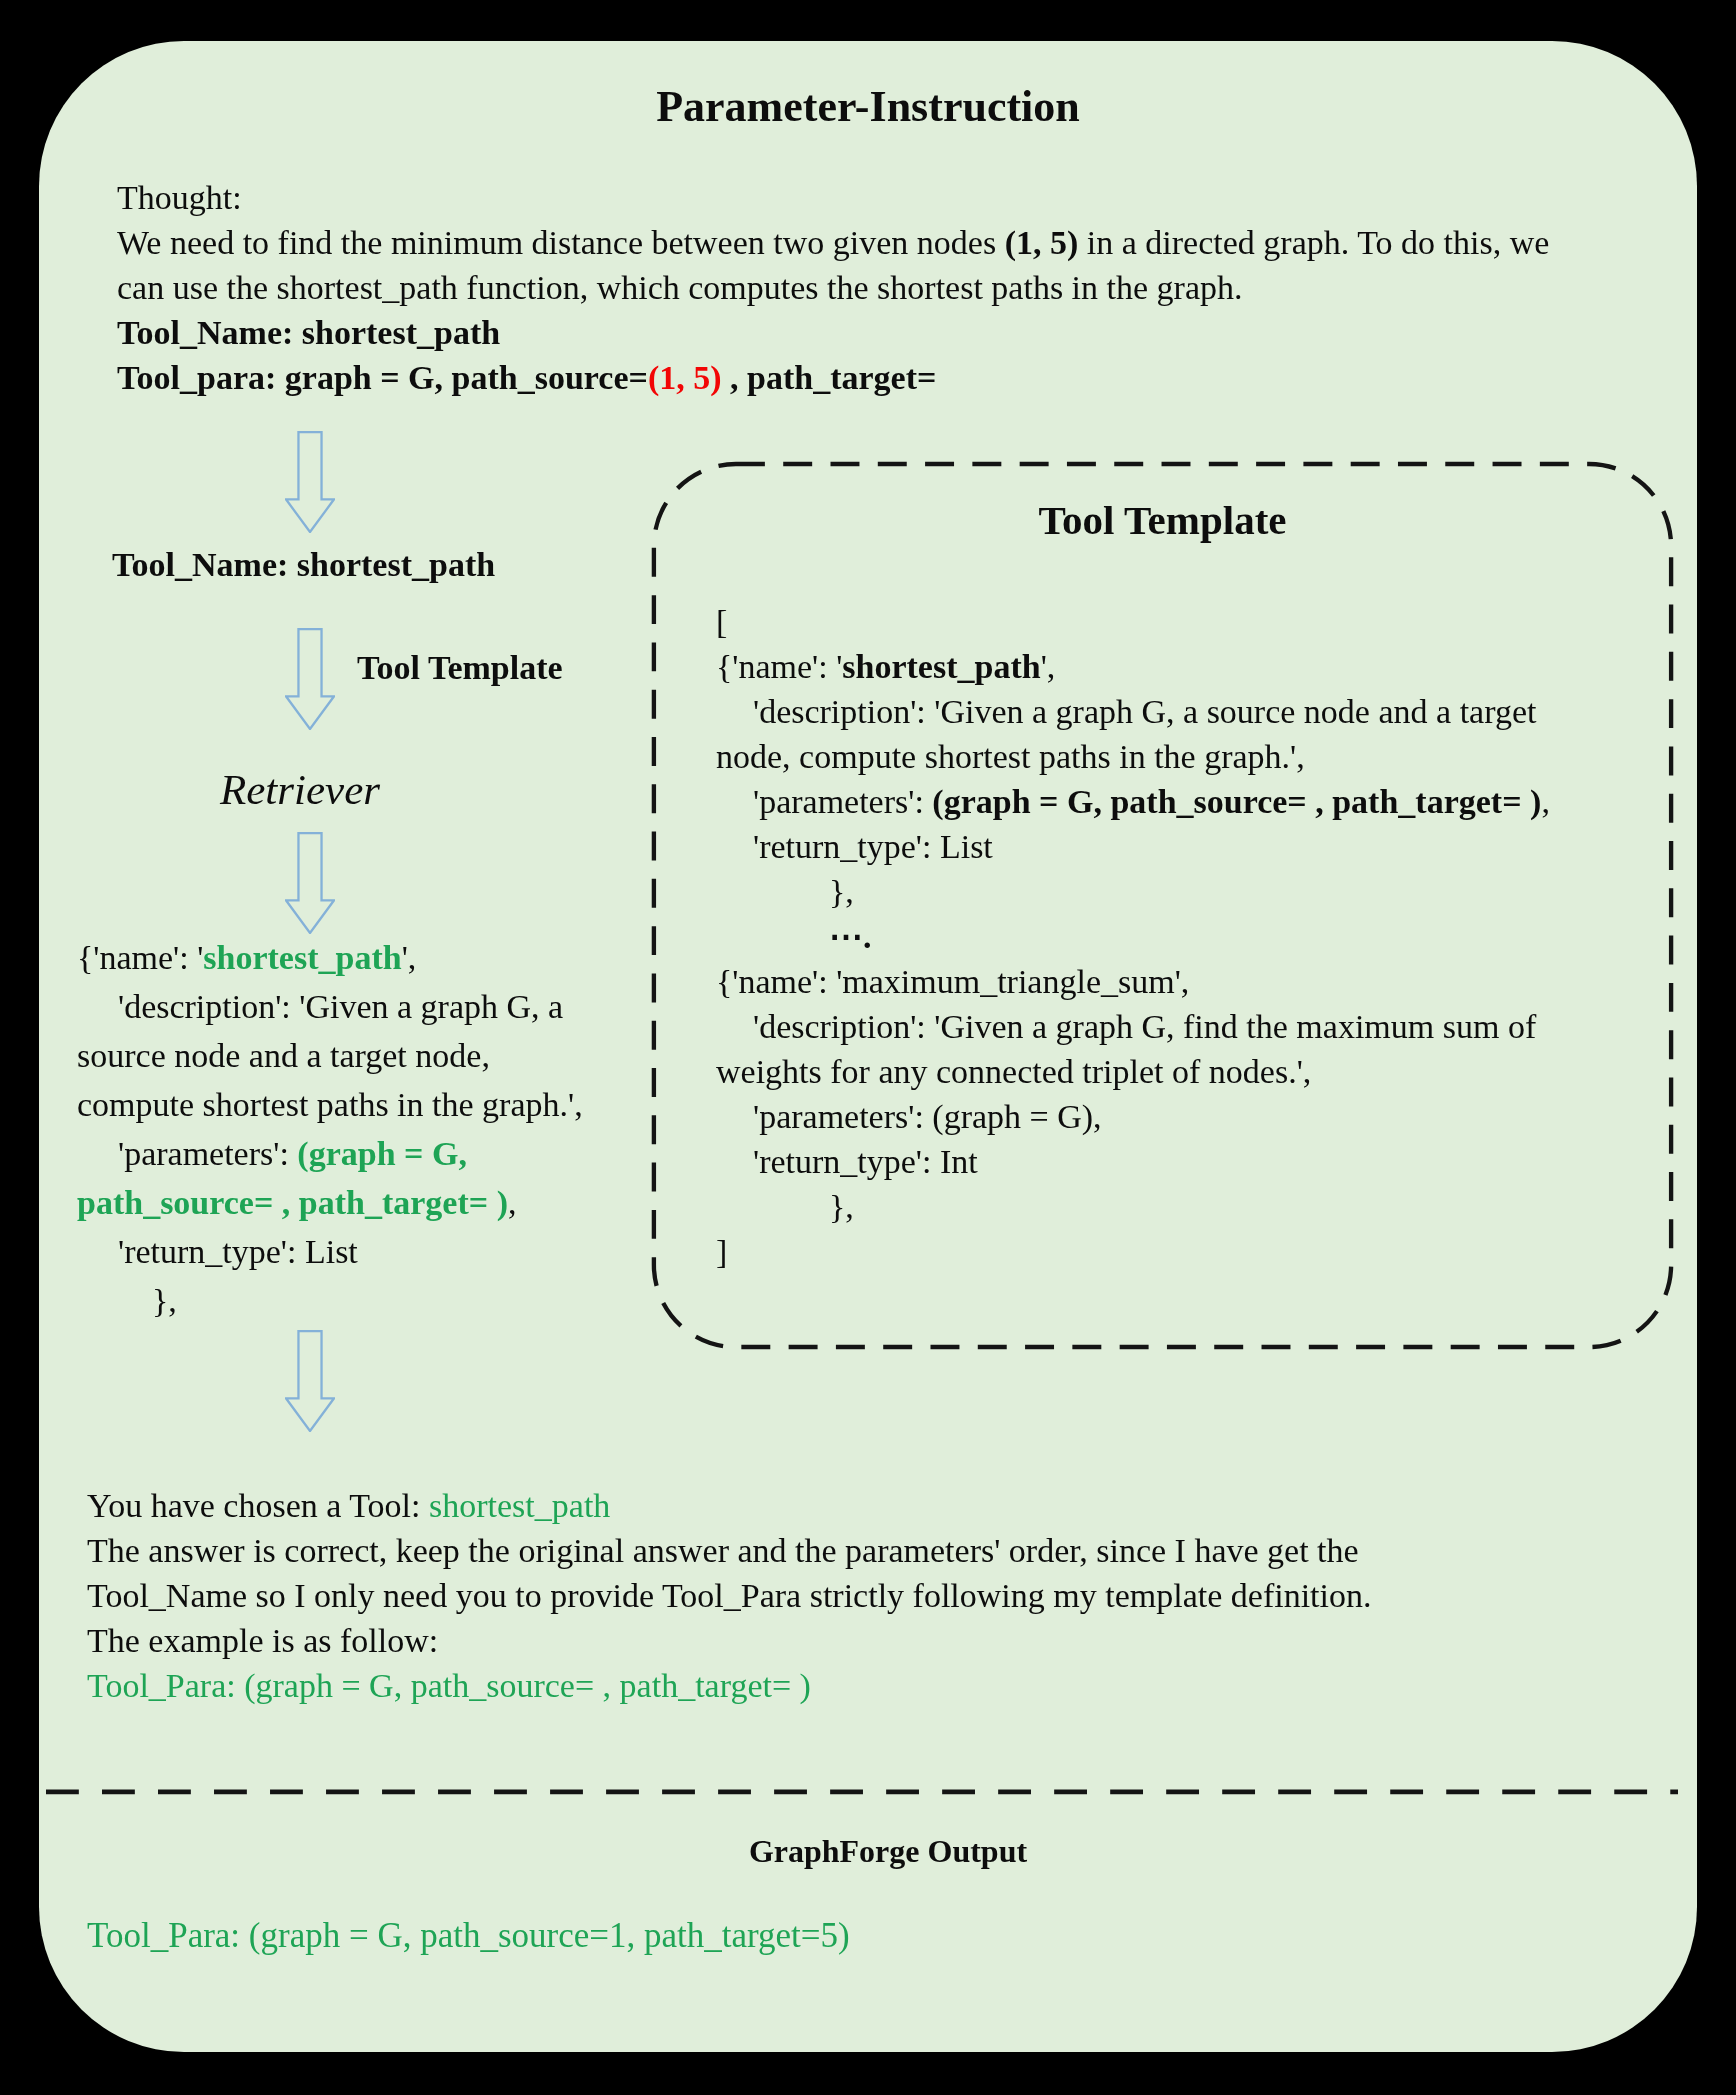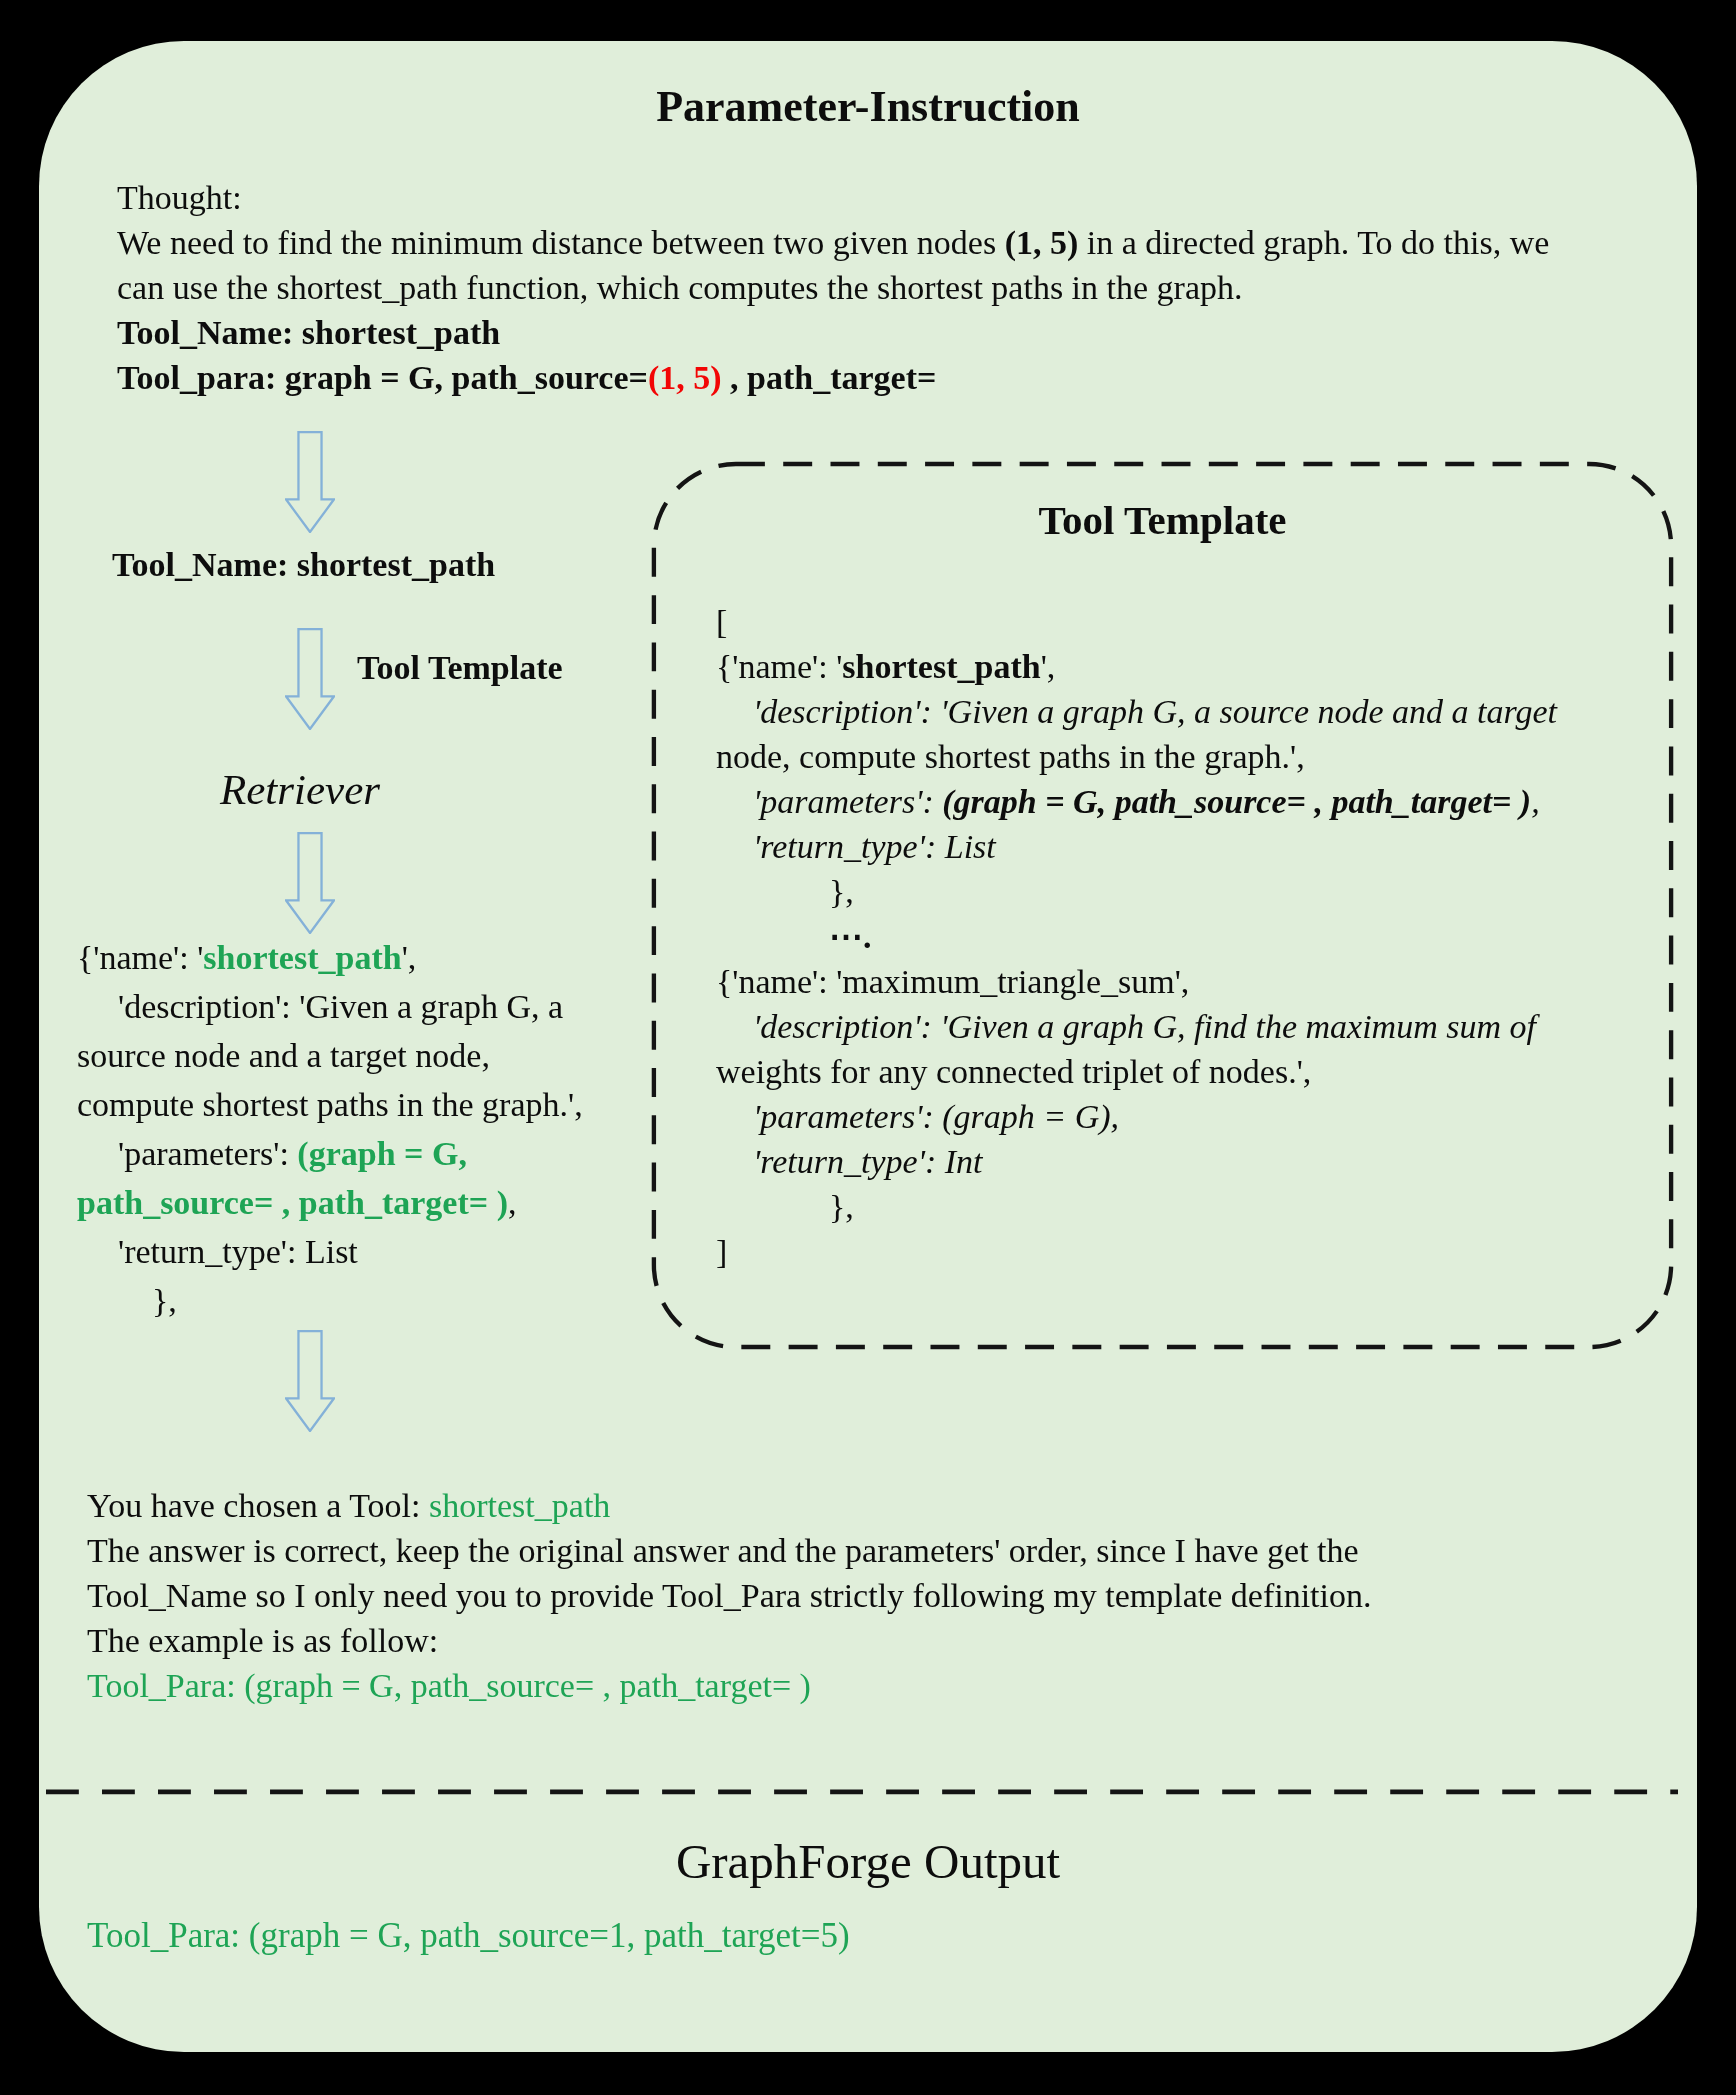--- a/index.html
+++ b/index.html
@@ -14,25 +14,25 @@
   .r{color:var(--red,#f20505);}
   .title{left:39px;top:81px;width:1658px;text-align:center;font-size:44px;font-weight:bold;}
   .intro{left:89px;top:175px;font-size:34px;line-height:45px;margin-left:28px;}
   .toolname2{left:112px;top:546px;font-size:34px;font-weight:bold;}
   .arrowlabel{left:357px;top:649px;font-size:34px;font-weight:bold;}
   .retriever{left:220px;top:765px;font-size:43px;font-weight:normal;font-style:italic;}
   .retrieved{left:77px;top:933px;font-size:34px;line-height:49px;width:541px;}
   .rind1{padding-left:41px;}
   .rind2{padding-left:75px;}
   .chosen{left:87px;top:1483px;font-size:34px;line-height:45px;}
-  .outtitle{left:39px;top:1833px;width:1658px;text-align:center;font-size:49px;font-weight:normal;}
+  .outtitle{left:39px;top:1833px;width:1658px;text-align:center;font-size:32px;font-weight:bold;padding-left:20px;}
   .outline-text{left:87px;top:1916px;font-size:35px;}
   .boxtitle{left:651px;top:496px;width:1023px;text-align:center;font-size:41px;font-weight:bold;}
   .boxcode{left:716px;top:599px;font-size:34px;line-height:45px;}
-  .tind1{padding-left:37px;font-style:italic;}
+  .tind1{padding-left:37px;}
   .tind2{padding-left:113px;}
   .arrow-svg{display:block;}
 </style>
 </head>
 <body>
 
 <div class="stage">
   <div class="panel"></div>
 
   <div class="abs title">Parameter-Instruction</div>

